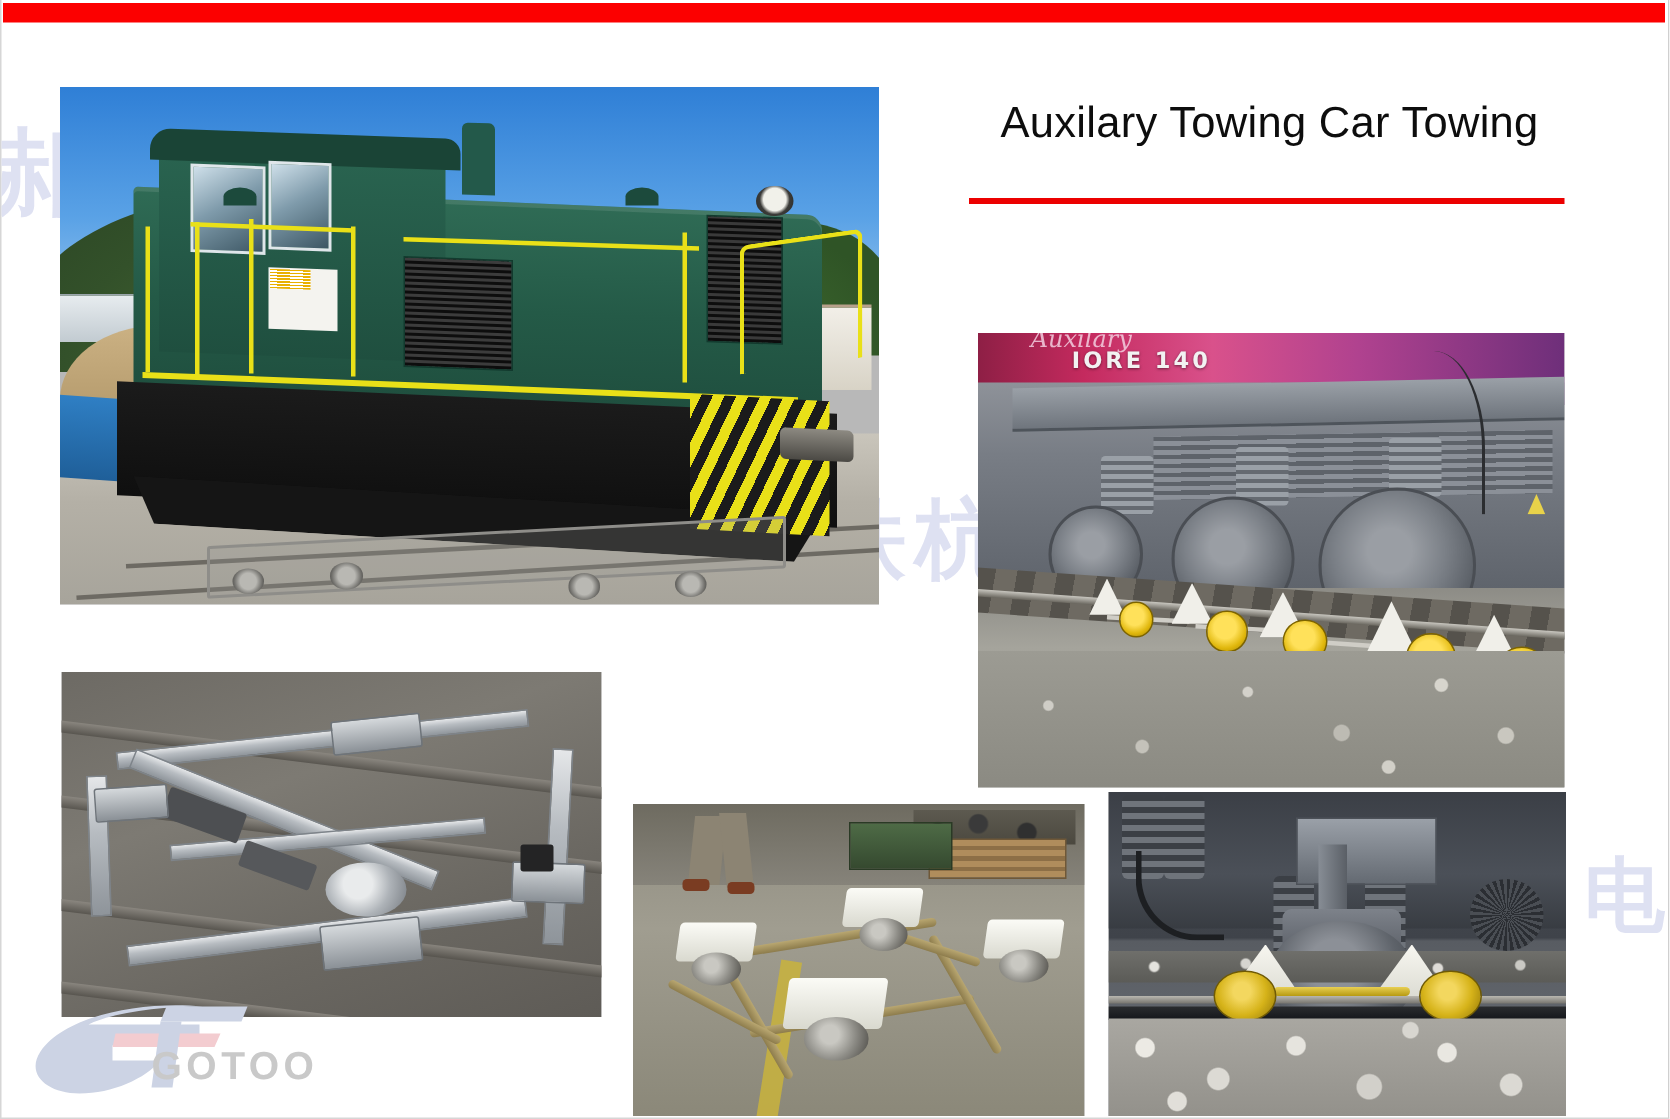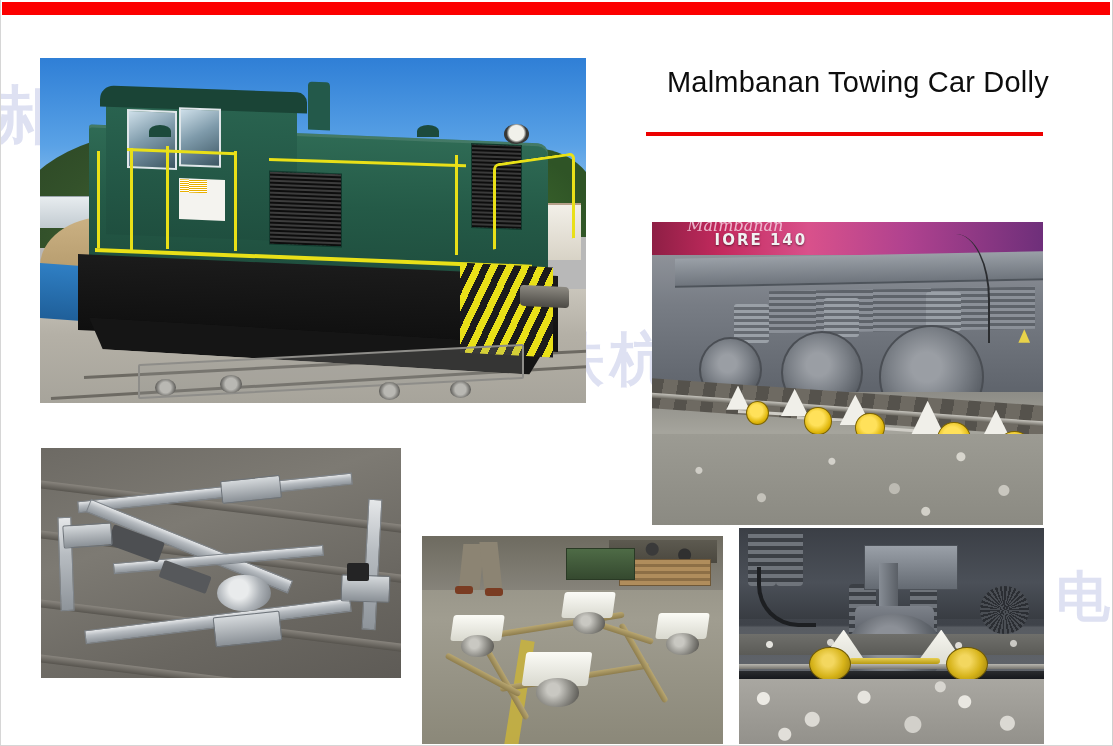--- a/index.html
+++ b/index.html
@@ -602,21 +602,21 @@
 
   <div class="top-bar"></div>
 
   <div class="watermark-layer">
     <div class="wm wm-a">郝亚朋</div>
     <div class="wm wm-b">股份</div>
     <div class="wm wm-c">铁杭</div>
     <div class="wm wm-d">电脑</div>
   </div>
 
-  <div class="title">Malmbanan Towing Car Dolly</div>
+  <div class="title">Auxilary Towing Car Towing</div>
   <div class="title-rule"></div>
 
   <div class="photo" id="photo-locomotive">
     <div class="scene">
       <div class="loco-sky"></div>
       <div class="loco-hill"></div>
       <div class="loco-trees-r"></div>
       <div class="loco-bldg-l"></div>
       <div class="loco-bldg-r"></div>
       <div class="loco-dirt"></div>
@@ -656,21 +656,21 @@
       <div class="loco-dollywheel dw2"></div>
       <div class="loco-dollywheel dw3"></div>
       <div class="loco-dollywheel dw4"></div>
     </div>
 
   </div>
 
   <div class="photo" id="photo-iore">
     <div class="scene">
       <div class="iore-sky"></div>
-      <div class="iore-script">Malmbanan</div>
+      <div class="iore-script">Auxilary</div>
       <div class="iore-loco-txt">IORE 140</div>
       <div class="iore-body"></div>
       <div class="iore-sill"></div>
       <div class="iore-ribs"></div>
       <div class="iore-spring is1"></div>
       <div class="iore-spring is2"></div>
       <div class="iore-spring is3"></div>
       <div class="iore-wheel iw3"></div>
       <div class="iore-wheel iw1"></div>
       <div class="iore-wheel iw2"></div>
@@ -781,14 +781,23 @@
       <div class="bg-dolly-shoe bds-l"></div>
       <div class="bg-dolly-shoe bds-r"></div>
       <div class="bg-dolly-bar"></div>
       <div class="bg-dolly-wheel bdw-l"></div>
       <div class="bg-dolly-wheel bdw-r"></div>
       <div class="bg-ballast"></div>
     </div>
 
   </div>
 
+  <div class="logo">
+    <svg width="210" height="72" viewBox="0 0 210 72">
+      <path d="M120 4 C80 0 28 10 12 34 C2 49 16 62 38 62 C60 62 82 52 92 40 L60 40 L60 30 L118 30 L118 16 L44 16 C60 8 92 4 120 4 Z" fill="#ccd3e4"></path>
+      <path d="M62 22 L132 22 L128 31 L60 31 Z" fill="#f3ccd0"></path>
+      <path d="M96 4 L150 4 L146 14 L92 14 Z" fill="#ccd3e4"></path>
+      <path d="M92 14 L106 14 L100 58 L86 58 Z" fill="#ccd3e4"></path>
+    </svg>
+    <div class="logo-text">GOTOO</div>
+  </div>
 
 </div>
 
 </body></html>

